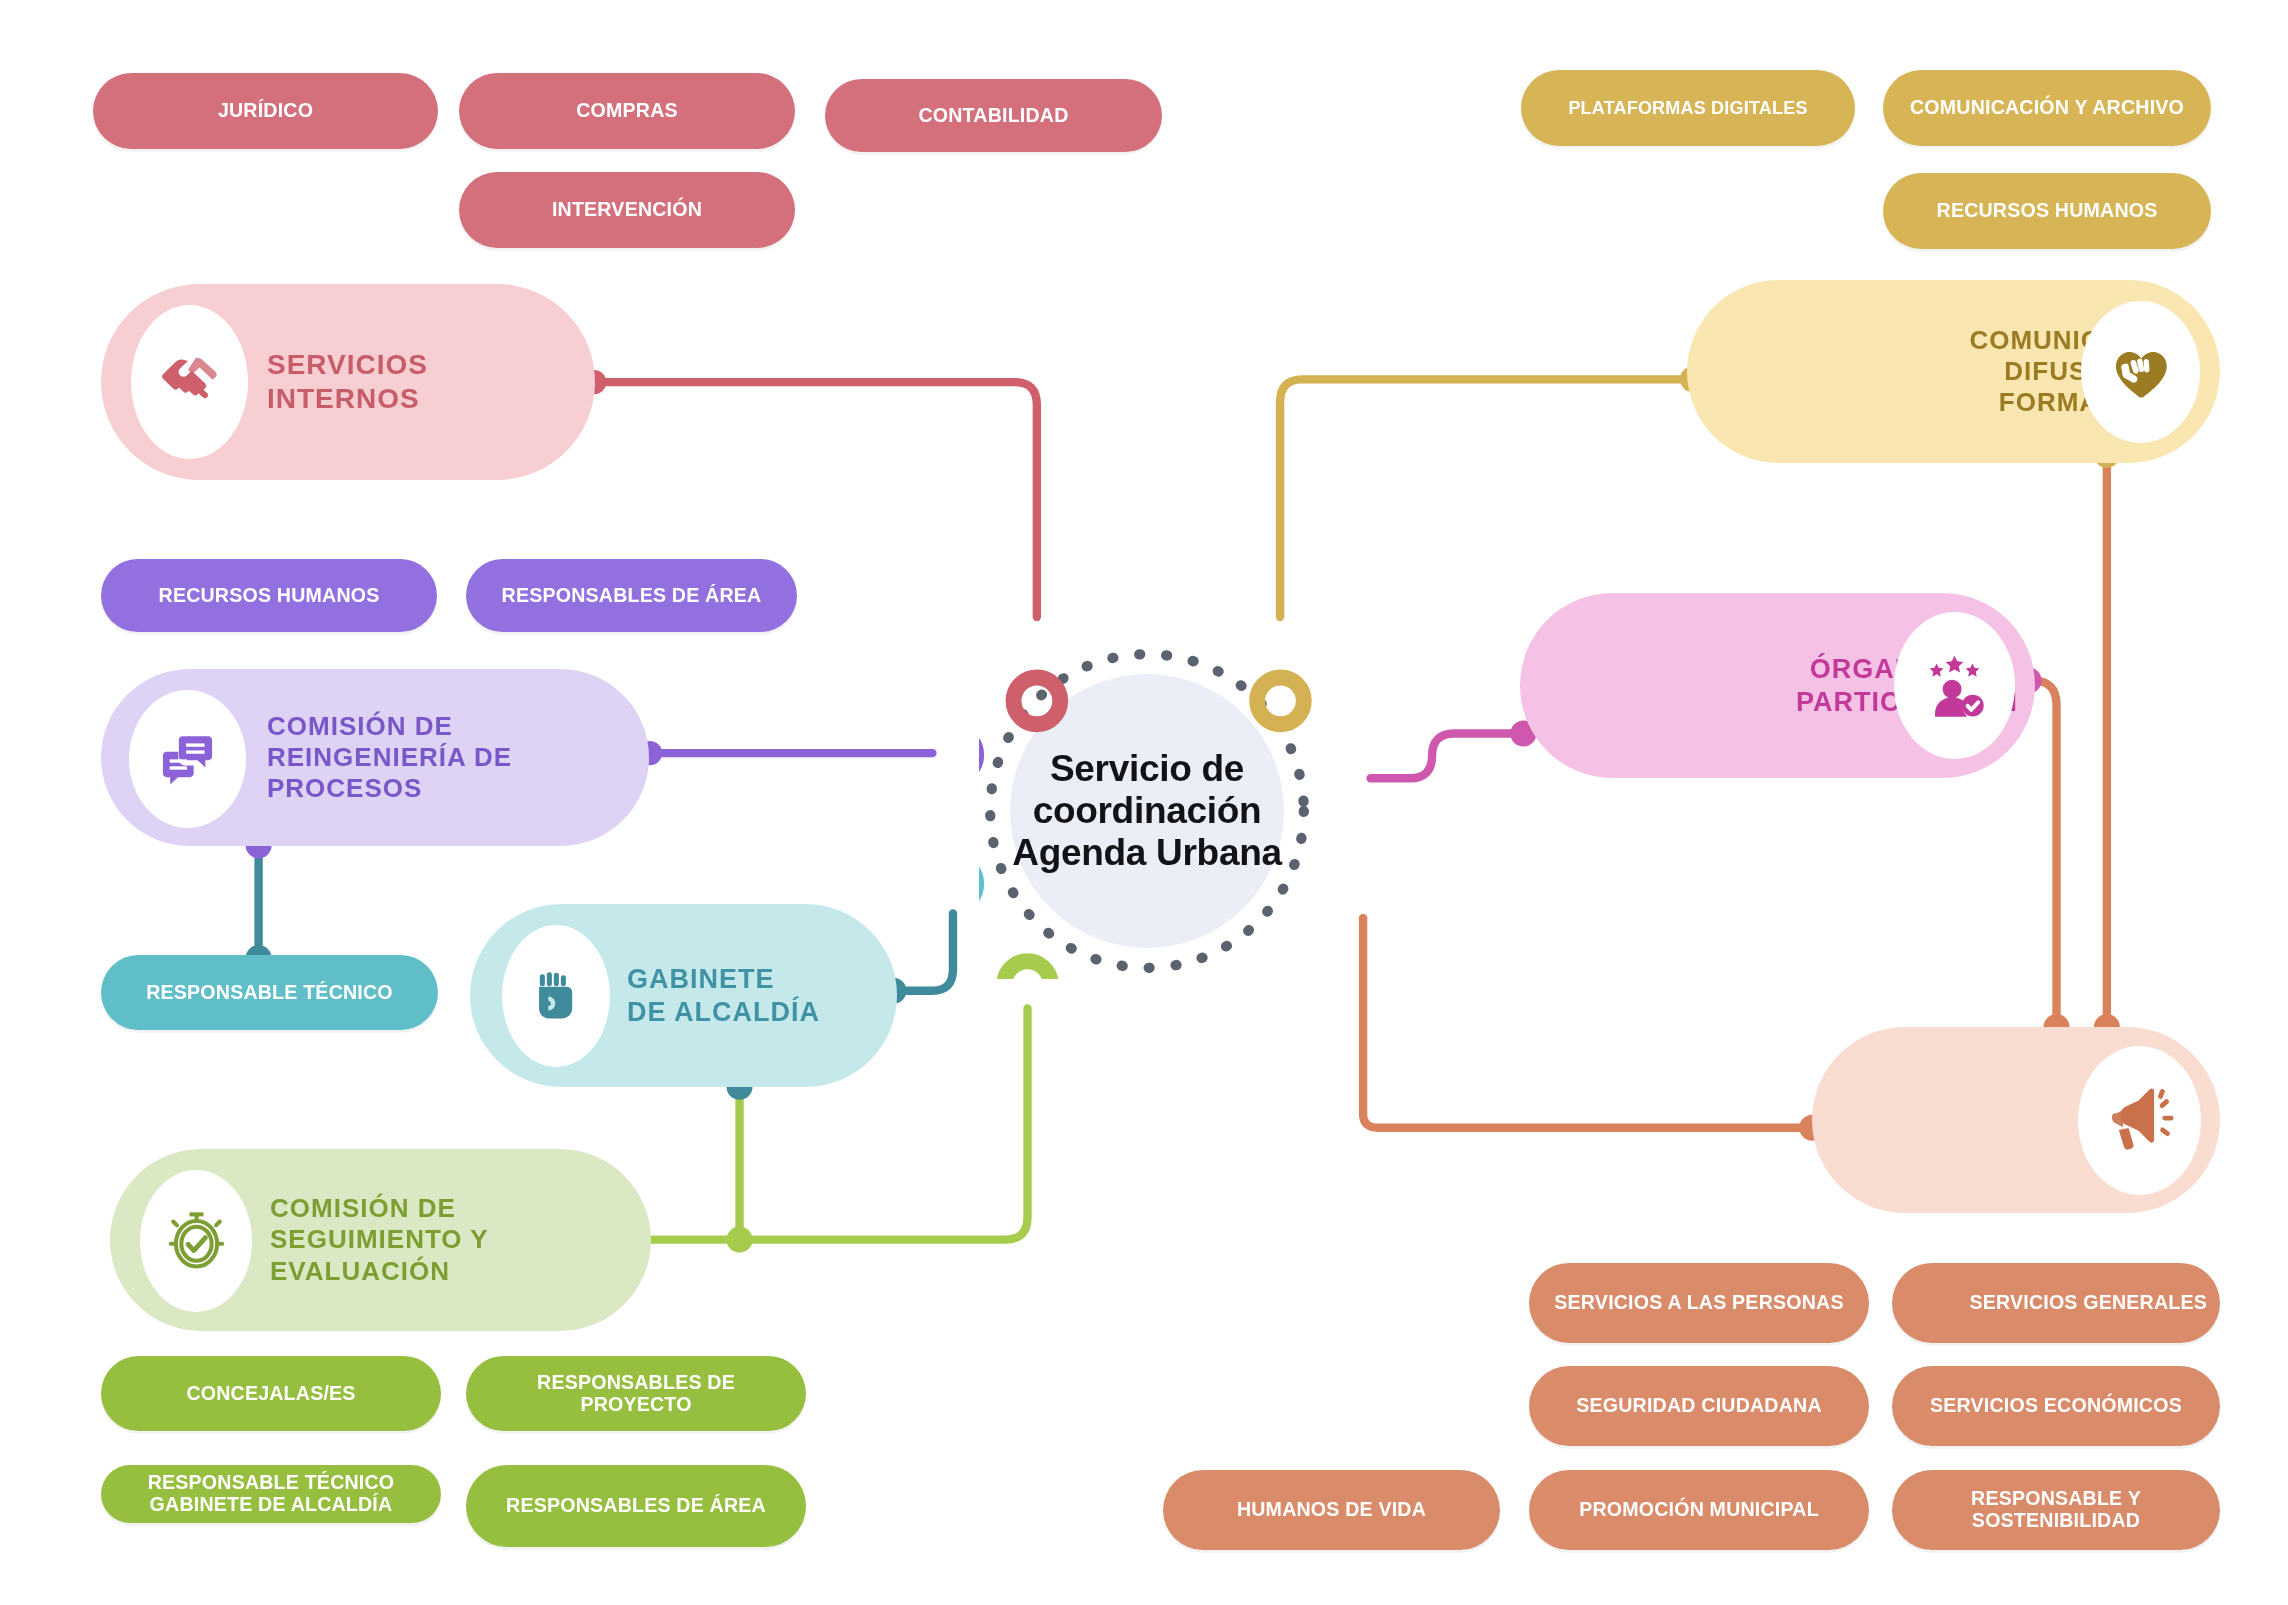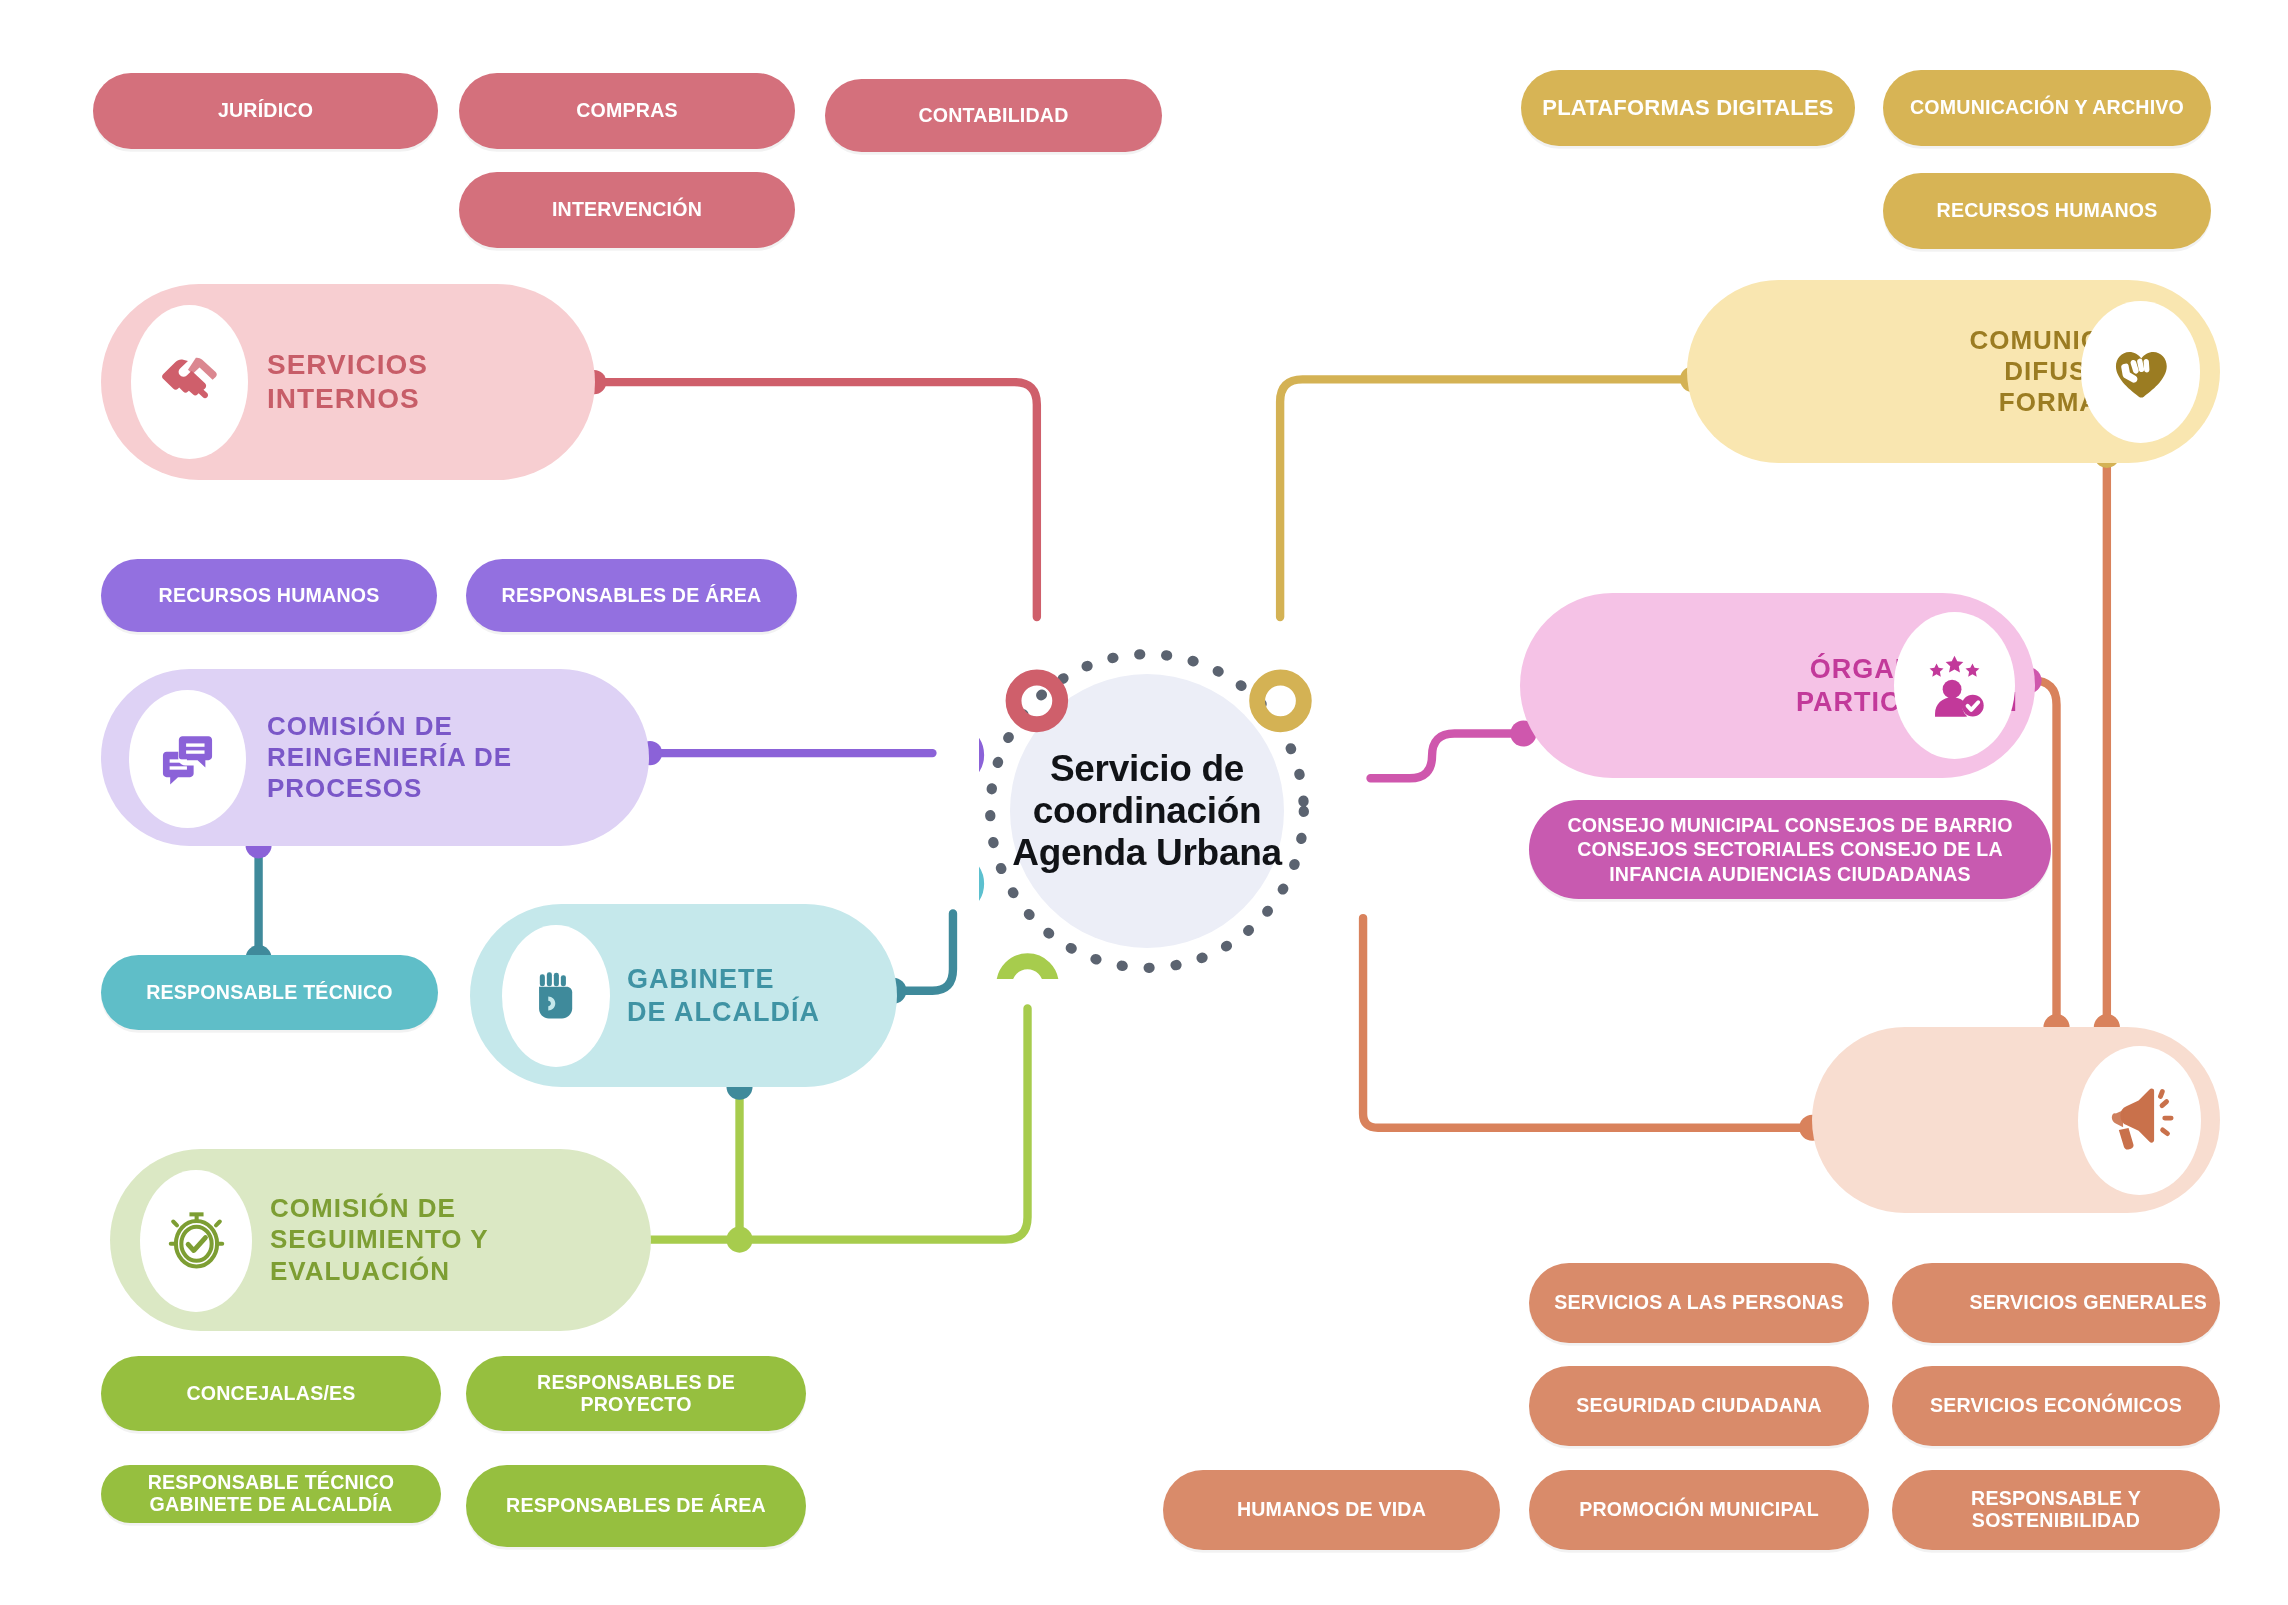--- a/index.html
+++ b/index.html
@@ -225,21 +225,21 @@
   <div class="chip" style="left:466px;top:1356px;width:340px;height:75px;background:#96bf3f;font-size:19.6px;">
     <span class="t">RESPONSABLES DE PROYECTO</span>
   </div>
   <div class="chip" style="left:101px;top:1465px;width:340px;height:58px;background:#96bf3f;font-size:19.6px;">
     <span class="t">RESPONSABLE TÉCNICO GABINETE DE ALCALDÍA</span>
   </div>
   <div class="chip" style="left:466px;top:1465px;width:340px;height:82px;background:#96bf3f;font-size:19.6px;">
     <span class="t">RESPONSABLES DE ÁREA</span>
   </div>
 
-  <div class="chip" style="left:1521px;top:70px;width:334px;height:76px;background:#d7b455;font-size:22px;">
+  <div class="chip" style="left:1521px;top:70px;width:334px;height:76px;background:#d7b455;font-size:18px;">
     <span class="t">PLATAFORMAS DIGITALES</span>
   </div>
   <div class="chip" style="left:1883px;top:70px;width:328px;height:76px;background:#d7b455;font-size:19.6px;">
     <span class="t">COMUNICACIÓN Y ARCHIVO</span>
   </div>
   <div class="chip" style="left:1883px;top:173px;width:328px;height:76px;background:#d7b455;font-size:19.6px;">
     <span class="t">RECURSOS HUMANOS</span>
   </div>
 
   <div class="node" style="left:1687px;top:280px;width:533px;height:183px;background:#f9e6b0;justify-content:flex-end;">
@@ -270,23 +270,20 @@
         <path d="M6.1 4.8l.7 1.4 1.6.2-1.2 1.1.3 1.6-1.4-.8-1.4.8.3-1.6-1.2-1.1 1.6-.2z"></path>
         <path d="M17.9 4.8l.7 1.4 1.6.2-1.2 1.1.3 1.6-1.4-.8-1.4.8.3-1.6-1.2-1.1 1.6-.2z"></path>
         <circle cx="11.2" cy="13.2" r="3.1"></circle>
         <path d="M5.6 21.3c0-3.2 2.5-5.4 5.6-5.4 1.4 0 2.7.4 3.7 1.2a4.4 4.4 0 0 0 1.3 5.1c-.6.1-1.2.1-1.9.1H5.6z"></path>
         <circle cx="18" cy="18.6" r="3.6"></circle>
         <path d="M16.3 18.7l1.2 1.3 2.3-2.5" stroke="#ffffff" stroke-width="1.3" fill="none" stroke-linecap="round" stroke-linejoin="round"></path>
       </svg>
     </div>
   </div>
 
-  <div class="chip" style="left:1529px;top:800px;width:522px;height:99px;background:#c85ab0;font-size:19.6px;line-height:1.25;">
-    <span class="t">CONSEJO MUNICIPAL CONSEJOS DE BARRIO CONSEJOS SECTORIALES CONSEJO DE LA INFANCIA AUDIENCIAS CIUDADANAS</span>
-  </div>
 
   <div class="node" style="left:1812px;top:1027px;width:408px;height:186px;background:#f8ddd0;justify-content:flex-end;">
     <div class="label" style="margin-right:22.4px;color:#c9714b;font-size:28px;">
       <div>ÁREAS</div>
     </div>
     <div class="badge" style="right:18.6px;top:18.6px;width:123px;height:149px;">
       <svg width="73" height="73" viewBox="0 0 24 24" fill="#c9714b">
         <path d="M16.8 4.2v14.2c0 .8-.9 1.2-1.5.6l-3.6-3.6-4-1.9a3.4 3.4 0 0 1 0-6.2l4-1.9 3.6-3.6c.6-.6 1.5-.2 1.5.4z"></path>
         <path d="M4.2 9.7 6.6 8.6v5.6L4.2 13c-.8-.4-1.3-1.2-1.3-2s.5-1.6 1.3-1.3z" opacity=".9"></path>
         <path d="M8.4 14.5 10 19.9c.2.6-.2 1.2-.8 1.4l-.9.2c-.6.2-1.2-.2-1.4-.8l-1.7-5.6z"></path>

